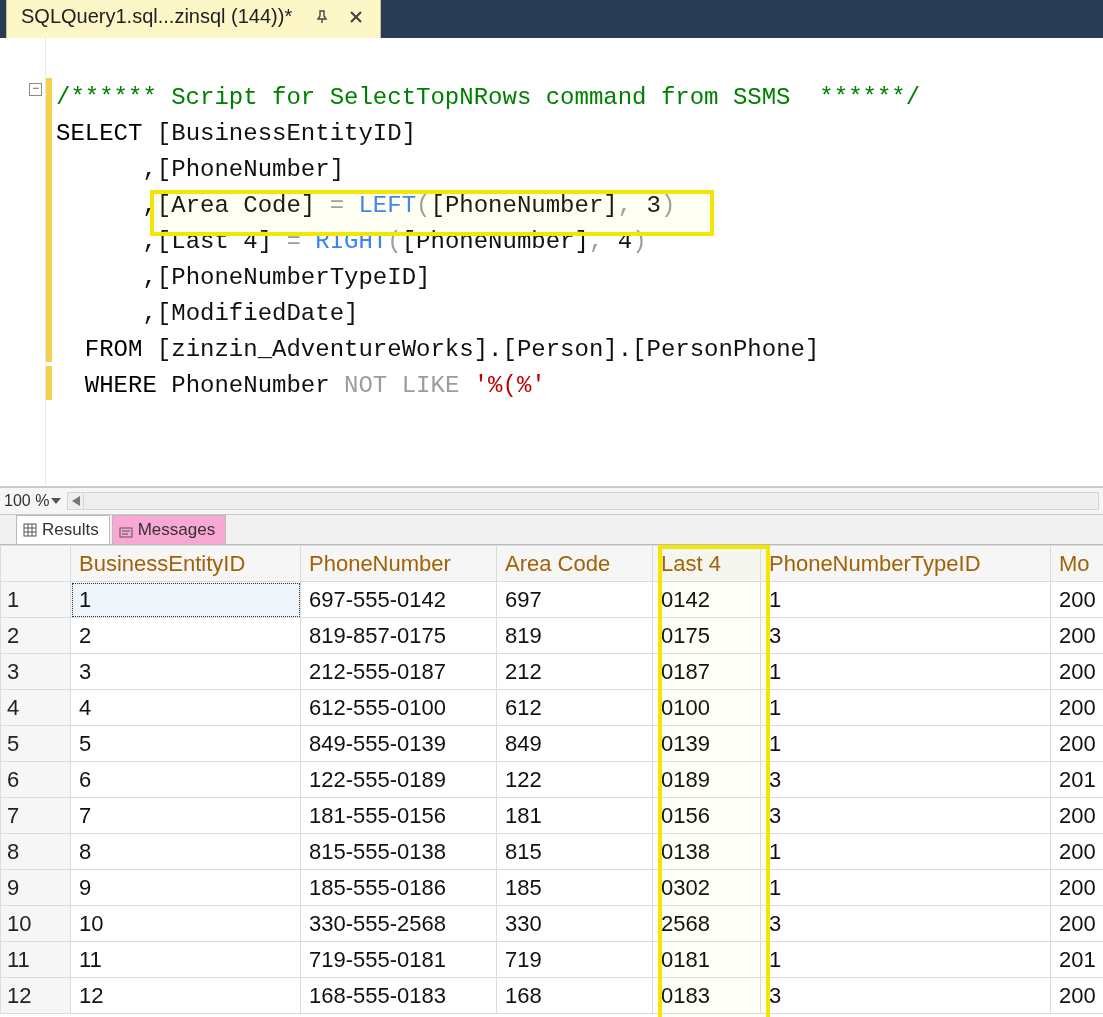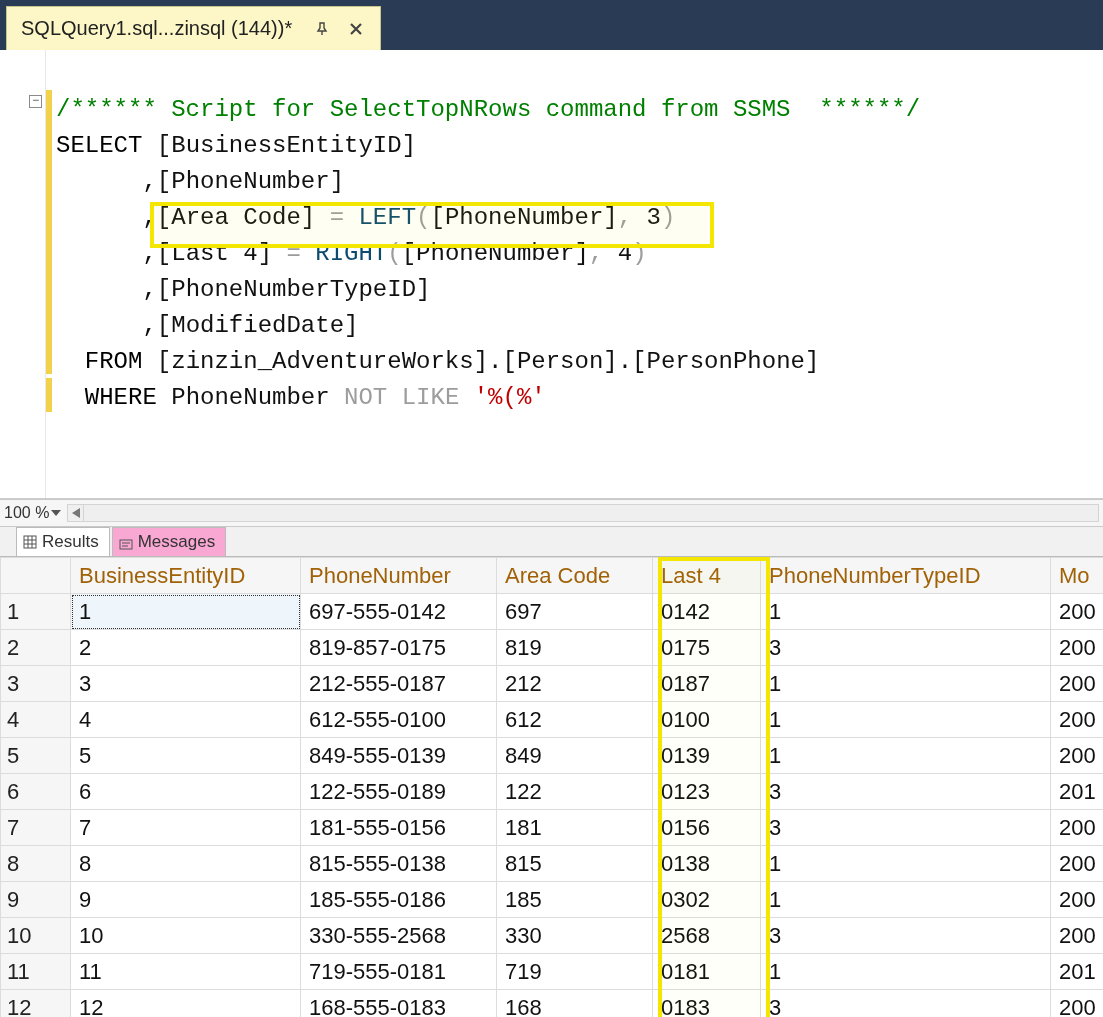--- a/index.html
+++ b/index.html
@@ -7,21 +7,21 @@
     font-family: 'Segoe UI', Tahoma, sans-serif;
     background: #fff;
     width: 1103px;
     height: 1017px;
     overflow: hidden;
     display: flex;
     flex-direction: column;
   }
   .titlebar {
     background: #2a3b55;
-    height: 50px;
+    height: 38px;
     display: flex;
     align-items: flex-end;
     padding-left: 6px;
   }
   .tab {
     background: #fdf7c7;
     border: 1px solid #c7c38b;
     border-bottom: none;
     height: 44px;
     display: flex;
@@ -78,21 +78,21 @@
     padding: 6px 0 10px 10px;
     font-family: Consolas, 'Courier New', monospace;
     font-size: 24px;
     line-height: 36px;
     white-space: pre;
     overflow:hidden;
     position:relative;
   }
   .tok-comment { color:#008000; }
   .tok-kw { color:#000000; }
-  .tok-func { color:#0c4a6e;font-family:Liberation Mono, monospace; }
+  .tok-func { color:#3b82f6;font-family:Liberation Mono, monospace; }
   .tok-gray { color:#9c9c9c; }
   .tok-str { color:#c00000; }
   .tok-id { color:#111; }
   .highlight-box {
     position:absolute;
     border:4px solid #f3e600;
     pointer-events:none;
   }
   .hb-editor {
     top: 152px;
@@ -346,21 +346,21 @@
           <td>849</td>
           <td>0139</td>
           <td>1</td>
           <td>200</td>
         </tr>
         <tr>
           <td class="rownum">6</td>
           <td>6</td>
           <td>122-555-0189</td>
           <td>122</td>
-          <td>0123</td>
+          <td>0189</td>
           <td>3</td>
           <td>201</td>
         </tr>
         <tr>
           <td class="rownum">7</td>
           <td>7</td>
           <td>181-555-0156</td>
           <td>181</td>
           <td>0156</td>
           <td>3</td>

